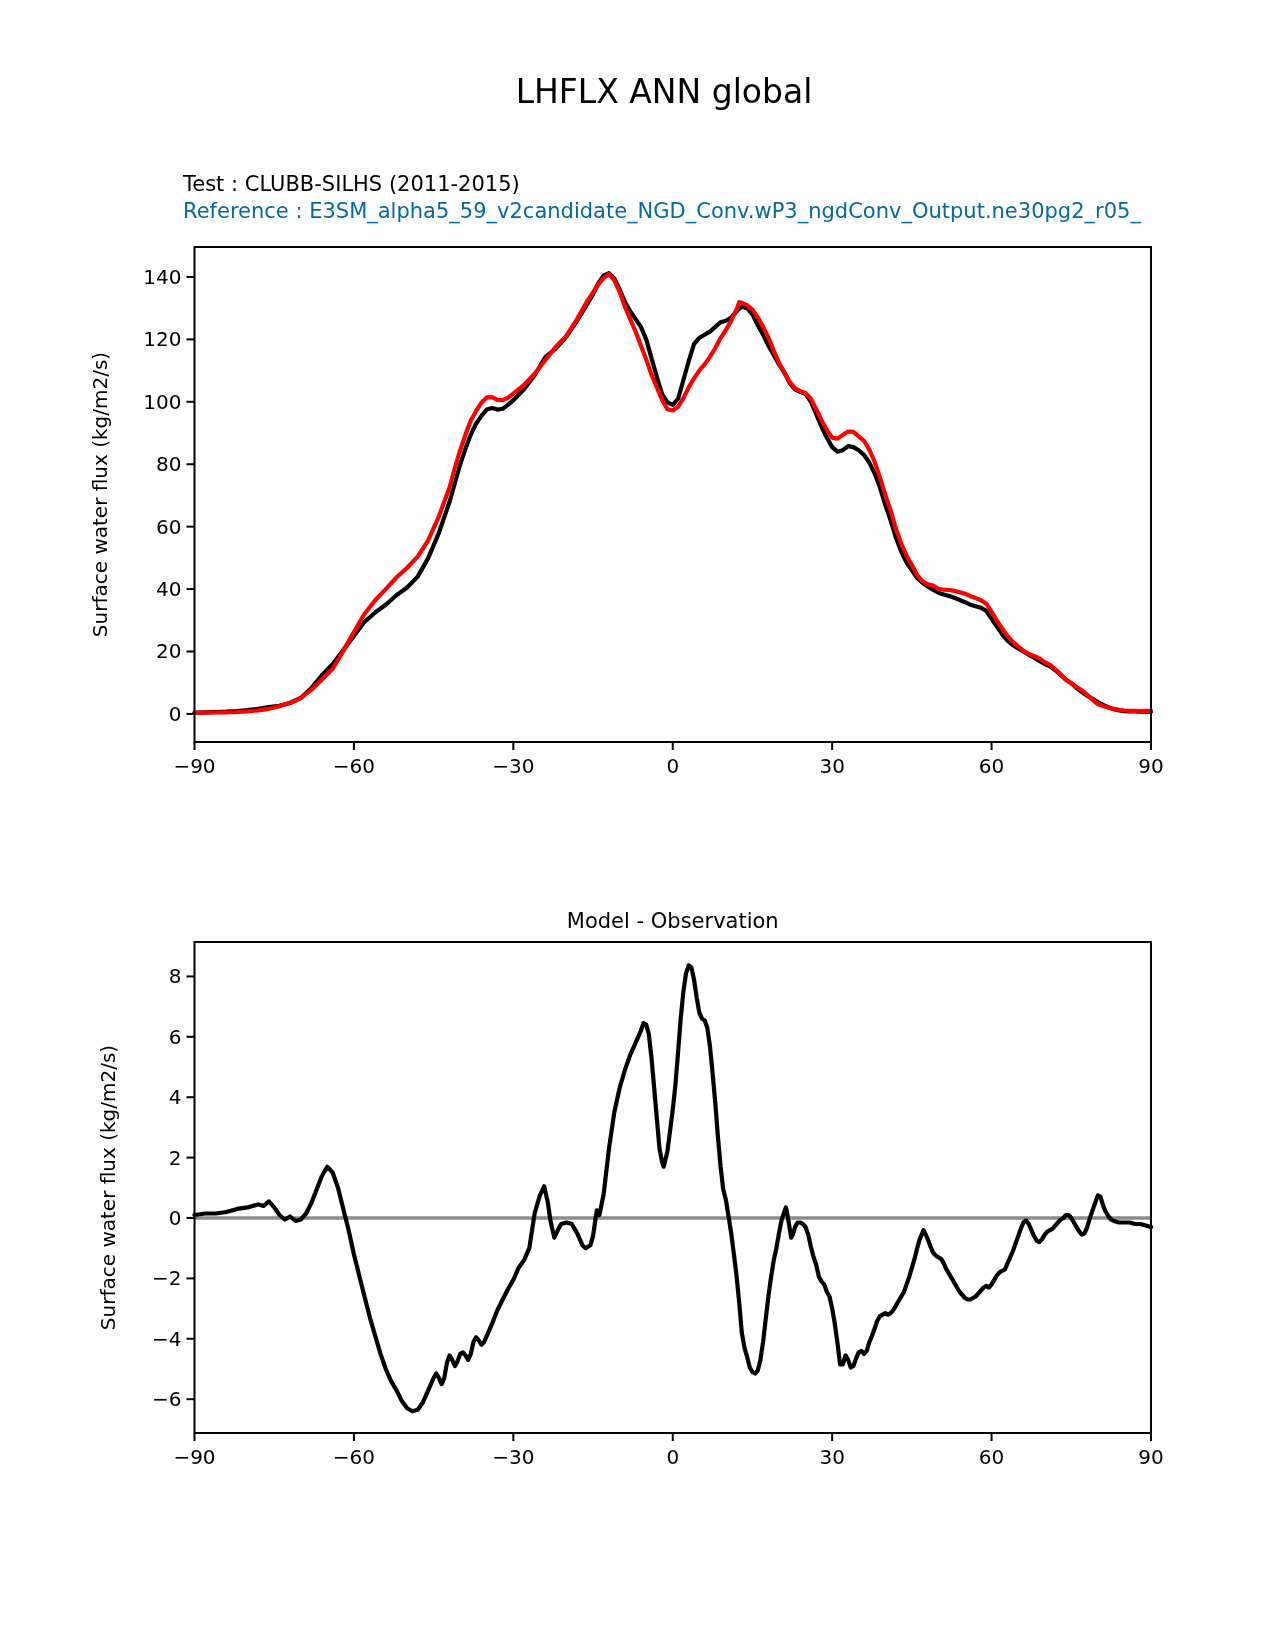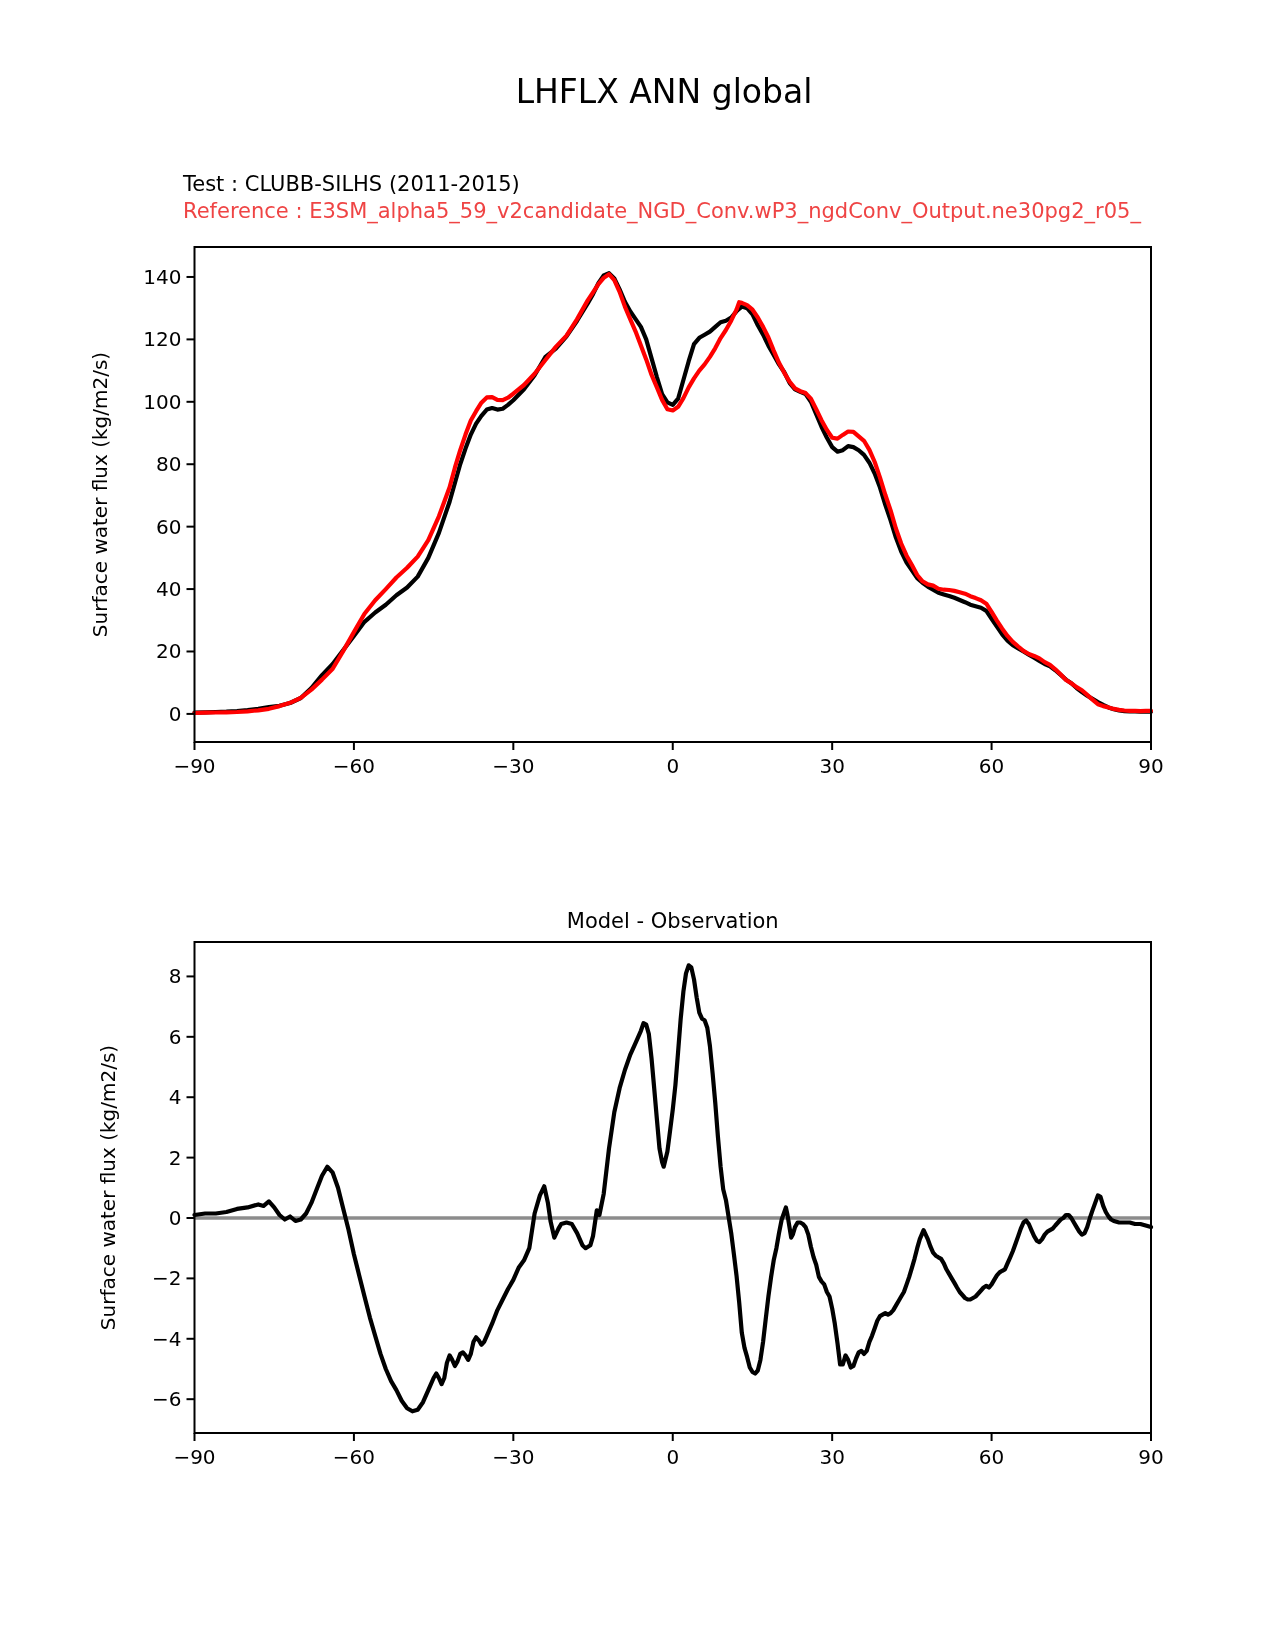--- a/index.html
+++ b/index.html
@@ -1,21 +1,21 @@
 <!DOCTYPE html>
 <html><head>
 <meta charset="utf-8">
 <style>
   html,body{margin:0;padding:0;background:#ffffff;}
   .figure{position:relative;width:1275px;height:1650px;background:#ffffff;overflow:hidden;
           font-family:"DejaVu Sans","Liberation Sans",sans-serif;color:#000;}
   .fig-title{position:absolute;left:0;top:72px;width:1240px;text-align:center;
              font-size:33px;color:#000;white-space:nowrap;margin-left:44px;}
   .legend-test{position:absolute;left:183px;top:172px;font-size:21px;color:#000;white-space:nowrap;}
-  .legend-ref{position:absolute;left:183px;top:199px;font-size:21px;color:#ef4444;white-space:nowrap;}
+  .legend-ref{position:absolute;left:183px;top:199px;font-size:21px;color:#0369a1;white-space:nowrap;}
   svg{position:absolute;left:0;top:0;}
 </style>
 </head>
 <body>
 
 <div class="figure">
   <div class="fig-title">LHFLX ANN global</div>
   <div class="legend-test">Test : CLUBB-SILHS (2011-2015)</div>
   <div class="legend-ref">Reference : E3SM_alpha5_59_v2candidate_NGD_Conv.wP3_ngdConv_Output.ne30pg2_r05_</div>
   <svg id="figure-svg" width="1275" height="1650" viewBox="0 0 1275 1650">

